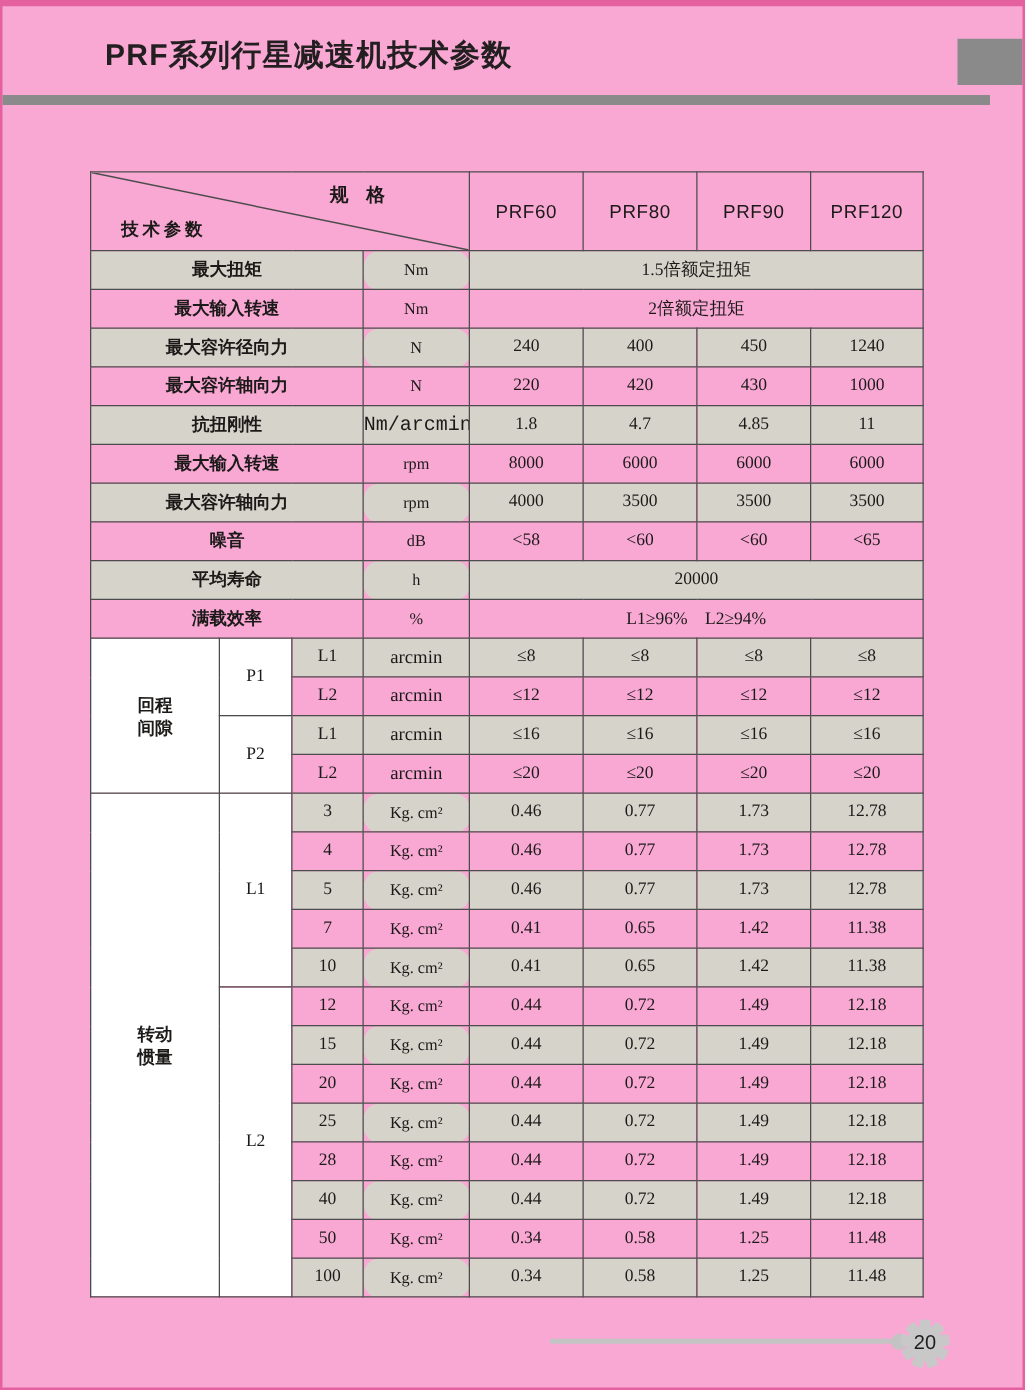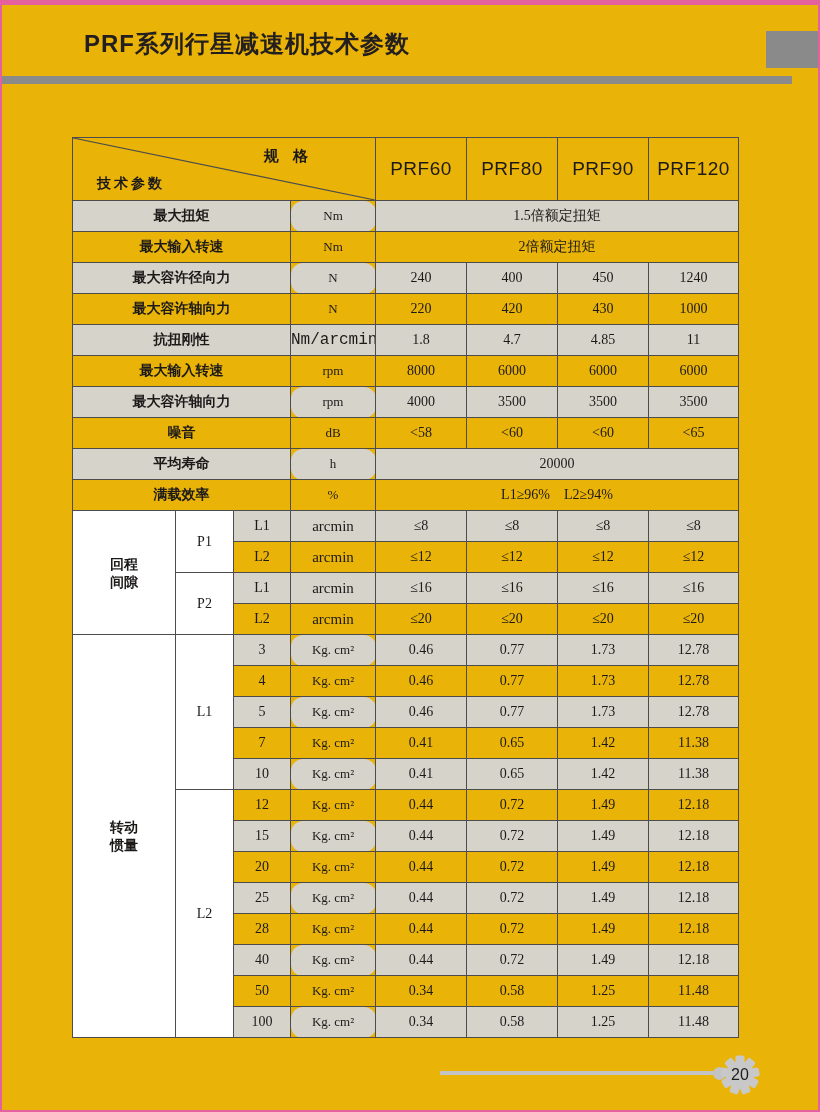--- a/index.html
+++ b/index.html
@@ -1,17 +1,17 @@
 <!DOCTYPE html>
 <html><head>
 <meta charset="utf-8">
 <style>
   html,body { margin:0; padding:0; background:#ffffff; }
   .page {
-    position:relative; width:820px; height:1112px; background:#eab308;
+    position:relative; width:820px; height:1112px; background:#f9a8d4;
     font-family:"Liberation Sans", sans-serif; overflow:hidden;
   }
   
   .bd { position:absolute; background:#e4609e; }
   .bd-top    { left:0; top:0; width:820px; height:5px; }
   .bd-left   { left:0; top:0; width:2px; height:1112px; }
   .bd-right  { left:818px; top:0; width:2px; height:1112px; }
   .bd-bottom { left:0; top:1110px; width:820px; height:2px; }
 
   .title {
@@ -31,21 +31,21 @@
     height:30px; overflow:hidden;
   }
   .spec tr.hdr td, .spec tr.hdr th { height:62px; }
   .g  { background:#d6d3cb; }          
   .w  { background:#ffffff !important; } 
   .cn   { font-family:"Liberation Sans",sans-serif; font-weight:bold; font-size:14px; }
   .num  { font-family:"Liberation Serif","DejaVu Serif",serif; font-size:14px; }
   .unit { font-family:"Liberation Serif","DejaVu Serif",serif; font-size:13px;border-radius:12px; }
   .unit-sm { font-family:Liberation Mono, monospace; font-size:16px; }
   .unit-lg { font-family:"Liberation Serif","DejaVu Serif",serif; font-size:15px;margin-top:48px; }
-  .model { font-size:19px; font-weight:500; letter-spacing:0.5px; }
+  .model { font-size:15px; font-weight:500; letter-spacing:0.5px; }
   .two-line div { line-height:18px; }
 
   .corner { position:relative; }
   .corner svg { position:absolute; left:0; top:0; width:100%; height:100%; }
   .corner .tr-label { position:absolute; right:62px; top:9px;  font-size:15px; font-weight:bold; letter-spacing:5px; }
   .corner .bl-label { position:absolute; left:24px; bottom:7px; font-size:14px; font-weight:bold; letter-spacing:3px; }
 
   .footer-rule   { position:absolute; left:440px; top:1071px; width:278px; height:4px; background:#c3c3c3; }
   .footer-dot    { position:absolute; left:713px; top:1067px; width:13px; height:13px; border-radius:50%; background:#c3c3c3; }
   .gear-wrap     { position:absolute; left:719px; top:1054px; width:42px; height:42px; }

